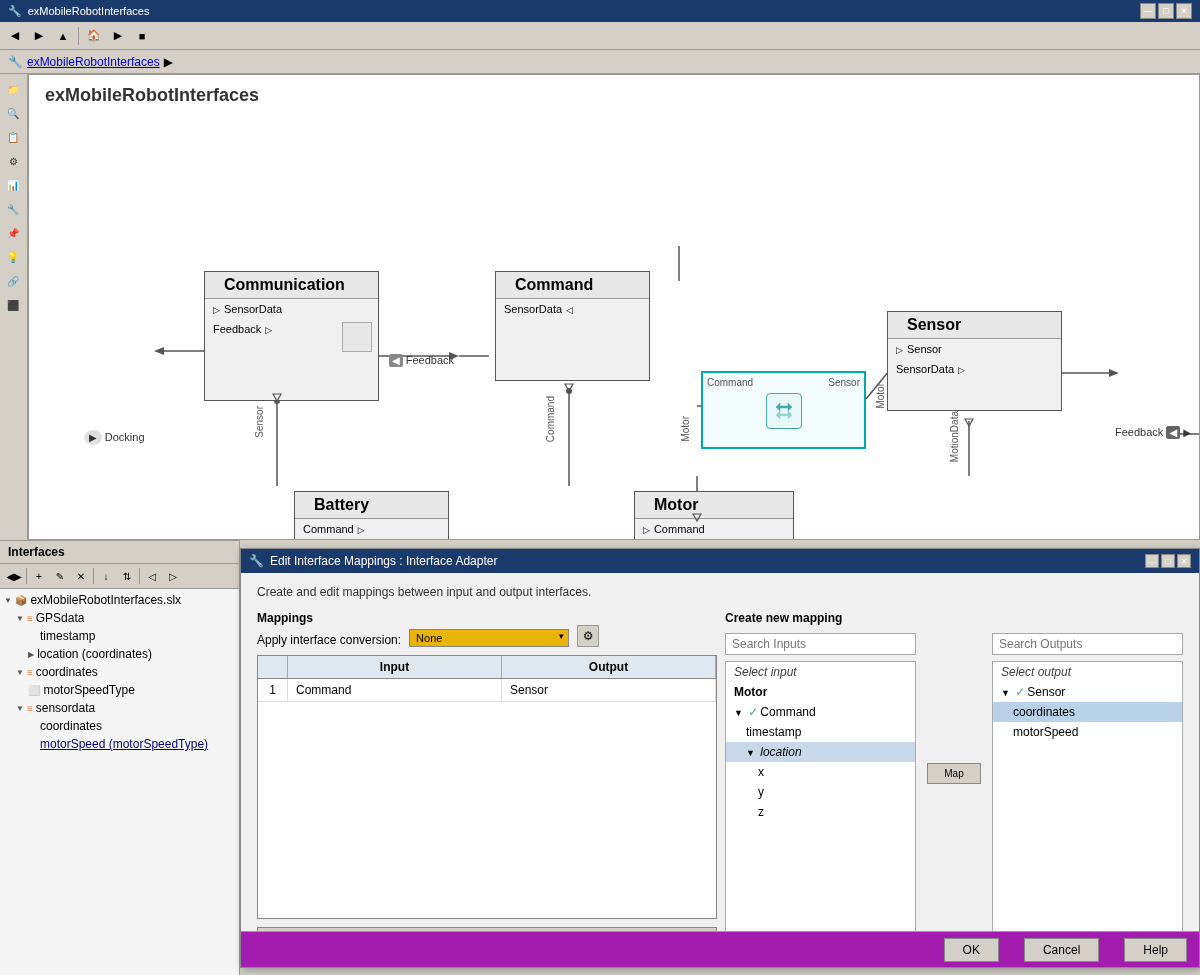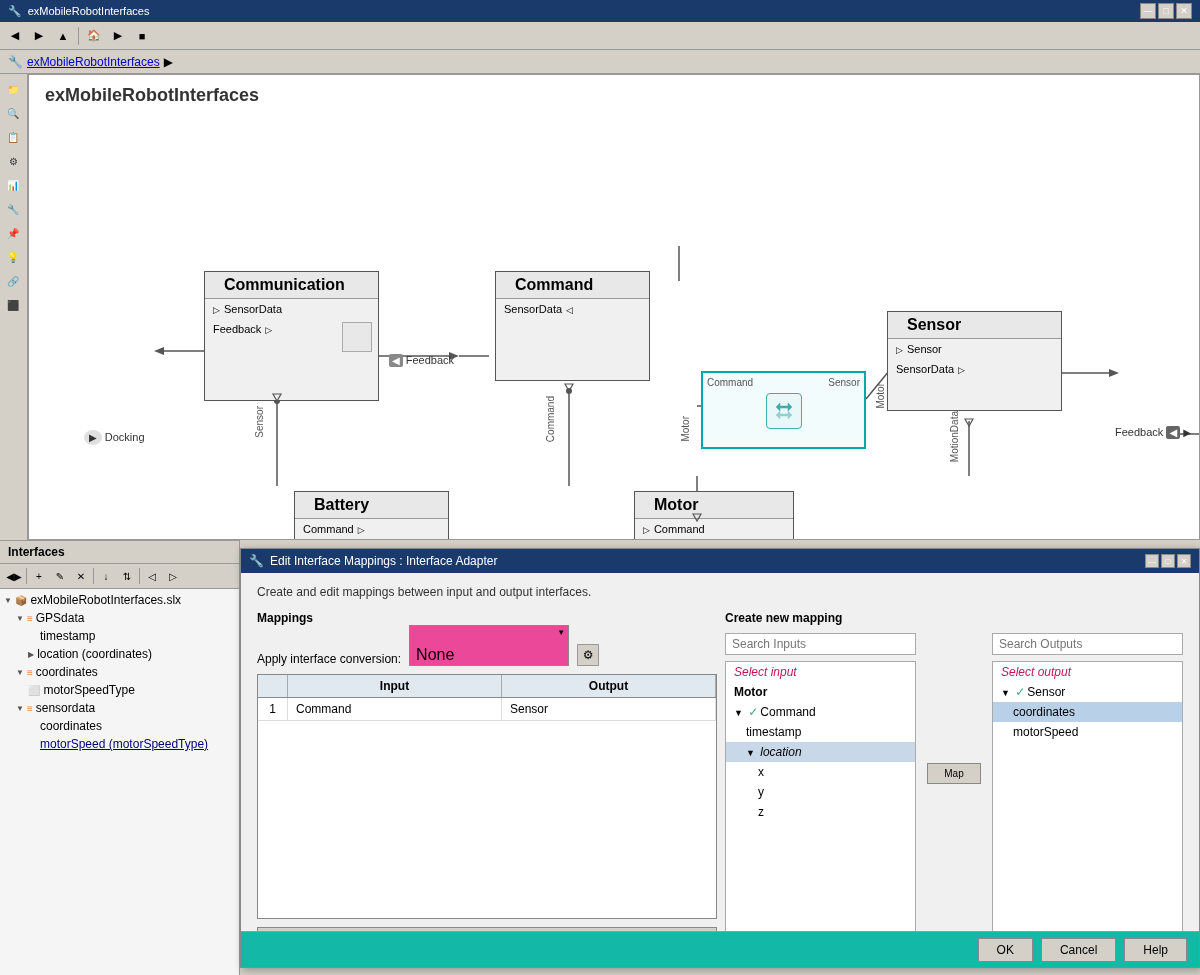--- a/index.html
+++ b/index.html
@@ -166,23 +166,23 @@
 
     .mappings-section {
       flex: 0 0 460px;
       display: flex;
       flex-direction: column;
     }
     .mappings-header { font-weight: bold; font-size: 12px; }
     .apply-row { display: flex; align-items: flex-end; gap: 8px; margin-bottom: 8px; font-size: 12px; }
     .apply-select {
       border: 1px solid #888;
-      background: #ec4899;
-      padding: 20px 20px 2px 6px;
-      font-size: 16px;
+      background: #eab308;
+      padding: 2px 20px 2px 6px;
+      font-size: 11px;
       appearance: none;
       position: relative;
       min-width: 160px;
     }
     .select-wrapper { position: relative; display: inline-block; }
     .select-wrapper::after { content: '▼'; position: absolute; right: 4px; top: 3px; font-size: 8px; pointer-events: none; }
 
     .mappings-table {
       border: 1px solid #888;
       background: white;
@@ -253,42 +253,42 @@
       cursor: pointer;
       white-space: nowrap;
     }
     .tree-item.selected { background: #b8d0e8; }
     .tree-item.highlighted { background: #c8d8e8; font-style: italic; }
     .tree-indent-1 { padding-left: 20px; }
     .tree-indent-2 { padding-left: 32px; }
     .tree-bold { font-weight: bold; }
     .tree-check { color: #4a7; margin-right: 2px; }
     .expand-icon { margin-right: 2px; font-size: 9px; }
-    .tree-header-row { padding: 3px 8px; font-style: italic; color: #be185d; font-size: 12px; }
+    .tree-header-row { padding: 3px 8px; font-style: italic; color: #404040; font-size: 12px; }
 
     .map-btn {
       background: #d4d0c8;
       border: 1px solid #888;
       padding: 4px 16px;
       font-size: 10px;
       cursor: pointer;
       align-self: center;
       margin-top: 60px;
     }
 
     .dialog-footer {
       position: absolute;
       bottom: 0; left: 0; right: 0;
       height: 36px;
       display: flex;
       align-items: center;
       justify-content: flex-end;
       padding: 0 12px;
-      gap: 8px;
-      background: #14b8a6;
+      gap: 25px;
+      background: #a21caf;
       border-top: 1px solid #999;
     }
     .footer-btn {
       padding: 4px 18px;
       background: #d4d0c8;
       border: 1px solid #888;
       font-size: 12px;
       cursor: pointer;
     }
 

